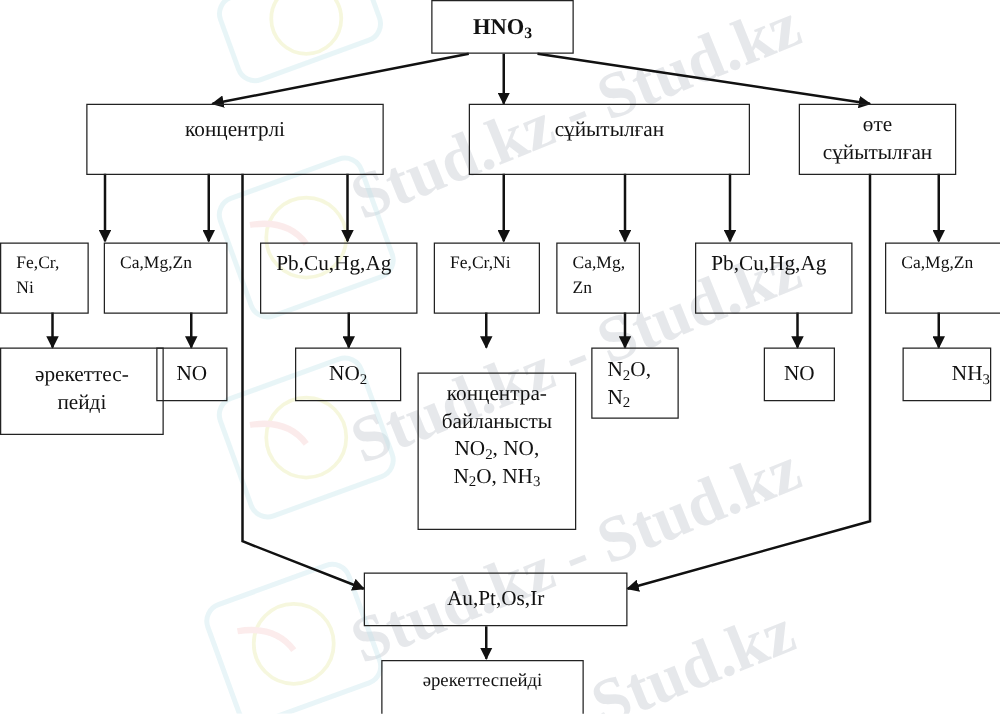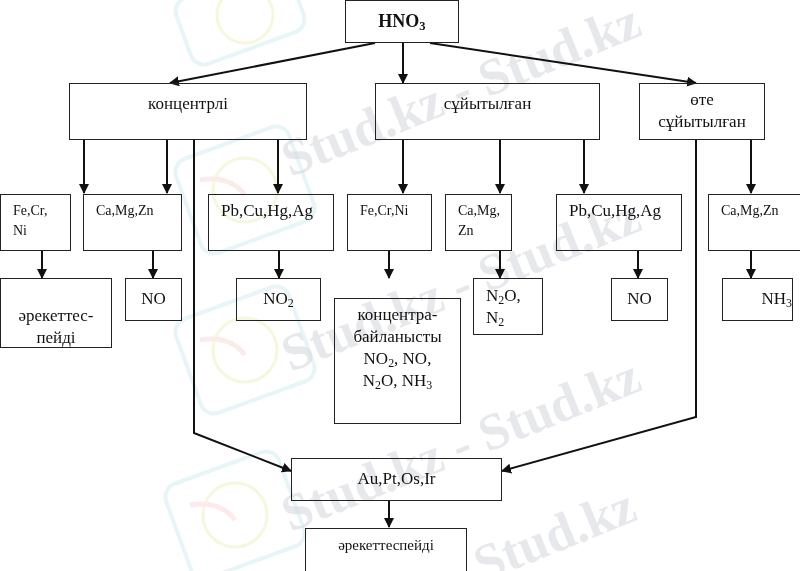--- a/index.html
+++ b/index.html
@@ -103,21 +103,21 @@
   <span class="t">Fe,Cr,</span>
   <span class="t">Ni</span>
 </div>
 <div class="box small" style="left:83px; top:194px; width:99px; height:57px; padding:6px 0 0 12px;">
   <span class="t">Ca,Mg,Zn</span>
 </div>
 <div class="box" style="left:208px; top:194px; width:126px; height:57px; padding:5px 0 0 12px;">
   <span class="t">Pb,Cu,Hg,Ag</span>
 </div>
 
-<div class="box center" style="left:0px; top:278px; width:112px; height:70px; padding-top:26px;">
+<div class="box center" style="left:0px; top:278px; width:131px; height:70px; padding-top:10px;">
   <span class="t">әрекеттес-</span>
   <span class="t">пейді</span>
 </div>
 <div class="box center" style="left:125px; top:278px; width:57px; height:43px; padding-top:9px;">
   <span>NO</span>
 </div>
 <div class="box center" style="left:236px; top:278px; width:85px; height:43px; padding-top:9px;">
   <span>NO</span><sub>2</sub>
 </div>
 

